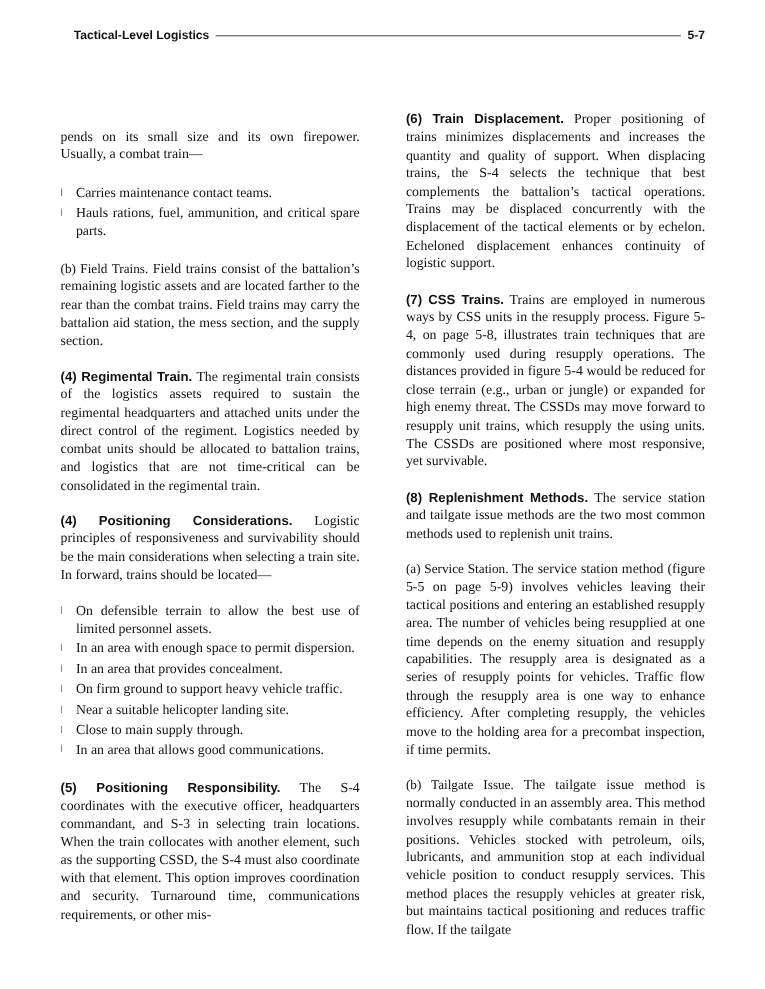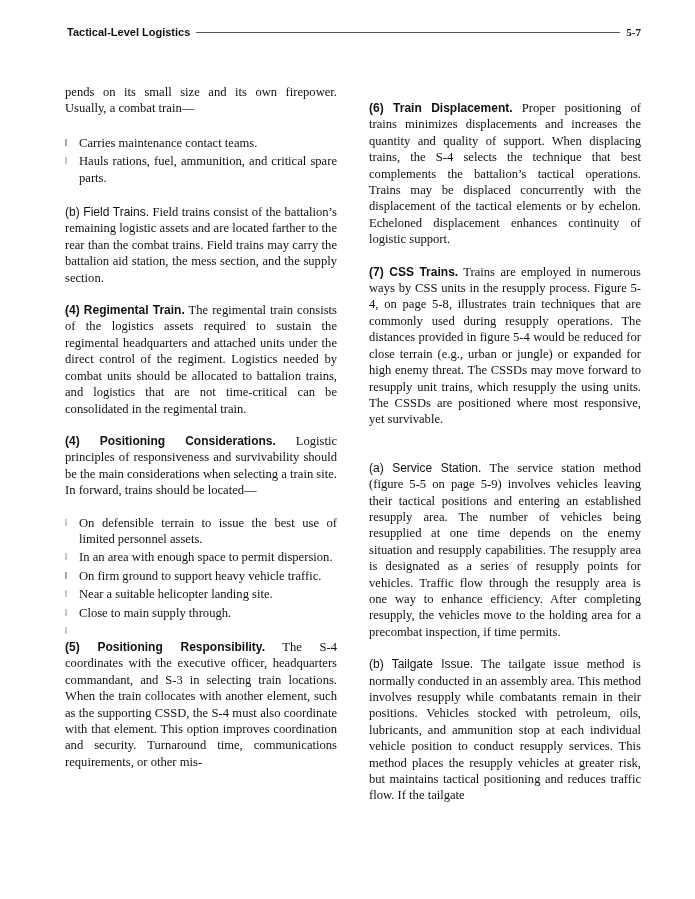--- a/index.html
+++ b/index.html
@@ -1,27 +1,27 @@
 <!DOCTYPE html>
 <html><head>
   <meta charset="utf-8">
   <style>
     html, body { margin: 0; padding: 0; background: #ffffff; }
     body { width: 695px; height: 899px; position: relative; overflow: hidden; color: #111; }
     .header { position: absolute; left: 67px; top: 24px; width: 574px; height: 16px; display: flex; align-items: center; }
     .header .title { font-family: "Liberation Sans", sans-serif; font-weight: bold; font-size: 11px; color: #111; white-space: nowrap; }
     .header .rule { flex: 1; height: 0; border-top: 1px solid #555; margin: 0 6px; }
-    .header .pageno { font-family: Liberation Serif, serif; font-weight: bold; font-size: 11px; color: #111; }
+    .header .pageno { font-family: Liberation Sans, sans-serif; font-weight: bold; font-size: 11px; color: #111; }
     .col { position: absolute; top: 84px; width: 272px; font-family: "Liberation Serif", serif; font-size: 12.6px; line-height: 16.4px; text-align: justify; }
-    .col.left { left: 65px; }
+    .col.left { left: 55px; margin-top: 32px; }
     .col.right { left: 369px; }
     p { margin: 0; }
     .gap { height: 16px; }
     .lead { font-family: "Liberation Sans", sans-serif; font-weight: bold; font-size: 12px; }
-    .sublead { font-family: Liberation Sans, sans-serif; font-size: 12px; }
+    .sublead { font-family: Liberation Serif, serif; font-size: 12px; }
     ul.bullets { list-style: none; margin: 0; padding: 0; }
     ul.bullets li { position: relative; padding-left: 14px; margin-bottom: 2px; }
     ul.bullets li .bullet { position: absolute; left: 0; top: 0; font-family: "Liberation Sans", sans-serif; font-size: 9px; color: #777; }
   </style>
 </head>
 <body>
 
 <div class="header">
   <span class="title">Tactical-Level Logistics</span>
   <span class="rule"></span>
@@ -37,35 +37,36 @@
     <li><span class="bullet">l</span><span>Hauls rations, fuel, ammunition, and critical spare parts.</span></li>
   </ul>
   <div class="gap"></div>
   <p><span class="sublead">(b) Field Trains.</span><span> Field trains consist of the battalion’s remaining logistic assets and are located farther to the rear than the combat trains. Field trains may carry the battalion aid station, the mess section, and the supply section.</span></p>
   <div class="gap"></div>
   <p><span class="lead">(4) Regimental Train.</span><span> The regimental train consists of the logistics assets required to sustain the regimental headquarters and attached units under the direct control of the regiment. Logistics needed by combat units should be allocated to battalion trains, and logistics that are not time-critical can be consolidated in the regimental train.</span></p>
   <div class="gap"></div>
   <p><span class="lead">(4) Positioning Considerations.</span><span> Logistic principles of responsiveness and survivability should be the main considerations when selecting a train site. In forward, trains should be located—</span></p>
   <div class="gap"></div>
   <ul class="bullets">
-    <li><span class="bullet">l</span><span>On defensible terrain to issue the best use of limited personnel assets.</span></li>
+    <li><span class="bullet">l</span><span>On defensible terrain to allow the best use of limited personnel assets.</span></li>
     <li><span class="bullet">l</span><span>In an area with enough space to permit dispersion.</span></li>
-    <li><span class="bullet">l</span></li>
+    <li><span class="bullet">l</span><span>In an area that provides concealment.</span></li>
     <li><span class="bullet">l</span><span>On firm ground to support heavy vehicle traffic.</span></li>
     <li><span class="bullet">l</span><span>Near a suitable helicopter landing site.</span></li>
     <li><span class="bullet">l</span><span>Close to main supply through.</span></li>
-    <li><span class="bullet">l</span></li>
+    <li><span class="bullet">l</span><span>In an area that allows good communications.</span></li>
   </ul>
   <div class="gap"></div>
   <p><span class="lead">(5) Positioning Responsibility.</span><span> The S-4 coordinates with the executive officer, headquarters commandant, and S-3 in selecting train locations. When the train collocates with another element, such as the supporting CSSD, the S-4 must also coordinate with that element. This option improves coordination and security. Turnaround time, communications requirements, or other mis-</span></p>
 </div>
 
 <div class="col right">
   <div class="gap"></div>
   <p><span class="lead">(6) Train Displacement.</span><span> Proper positioning of trains minimizes displacements and increases the quantity and quality of support. When displacing trains, the S-4 selects the technique that best complements the battalion’s tactical operations. Trains may be displaced concurrently with the displacement of the tactical elements or by echelon. Echeloned displacement enhances continuity of logistic support.</span></p>
   <div class="gap"></div>
   <p><span class="lead">(7) CSS Trains.</span><span> Trains are employed in numerous ways by CSS units in the resupply process. Figure 5-4, on page 5-8, illustrates train techniques that are commonly used during resupply operations. The distances provided in figure 5-4 would be reduced for close terrain (e.g., urban or jungle) or expanded for high enemy threat. The CSSDs may move forward to resupply unit trains, which resupply the using units. The CSSDs are positioned where most responsive, yet survivable.</span></p>
   <div class="gap"></div>
+  <p><span class="lead">(8) Replenishment Methods.</span><span> The service station and tailgate issue methods are the two most common methods used to replenish unit trains.</span></p>
   <div class="gap"></div>
   <p><span class="sublead">(a) Service Station.</span><span> The service station method (figure 5-5 on page 5-9) involves vehicles leaving their tactical positions and entering an established resupply area. The number of vehicles being resupplied at one time depends on the enemy situation and resupply capabilities. The resupply area is designated as a series of resupply points for vehicles. Traffic flow through the resupply area is one way to enhance efficiency. After completing resupply, the vehicles move to the holding area for a precombat inspection, if time permits.</span></p>
   <div class="gap"></div>
   <p><span class="sublead">(b) Tailgate Issue.</span><span> The tailgate issue method is normally conducted in an assembly area. This method involves resupply while combatants remain in their positions. Vehicles stocked with petroleum, oils, lubricants, and ammunition stop at each individual vehicle position to conduct resupply services. This method places the resupply vehicles at greater risk, but maintains tactical positioning and reduces traffic flow. If the tailgate</span></p>
 </div>
 
 </body></html>

